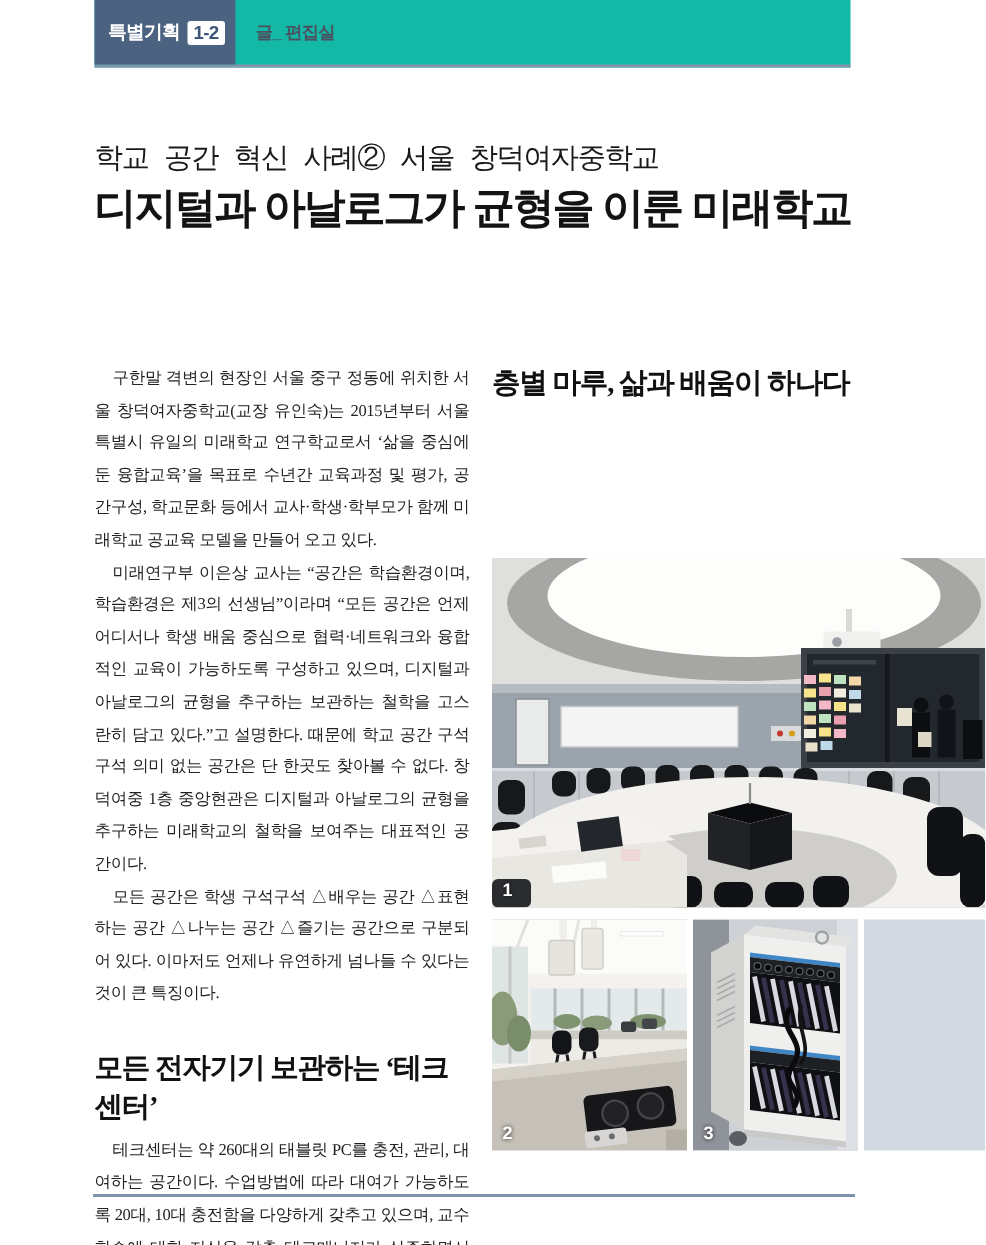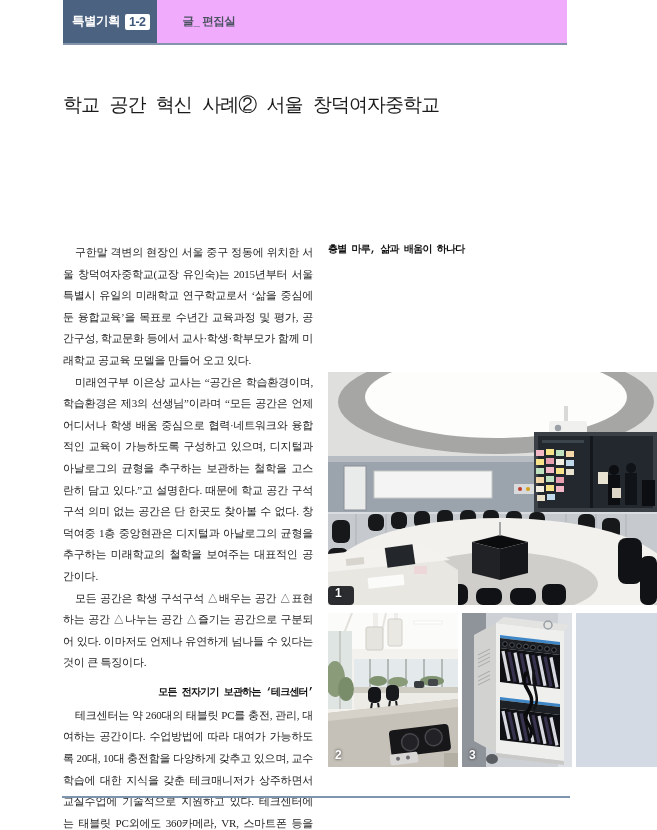--- a/index.html
+++ b/index.html
@@ -4,34 +4,34 @@
 <style>
   * { margin:0; padding:0; box-sizing:border-box; }
   html,body { background:#ffffff; }
   .page {
     position:relative; width:657px; height:830px; background:#ffffff;
     font-family:"Liberation Serif", serif; overflow:hidden;
   }
   
   .header-bar {
     position:absolute; left:63px; top:0; width:504px; height:45px;
-    background:#f0abfc; border-bottom:2px solid #8495ab;
+    background:#14b8a6; border-bottom:2px solid #8495ab;
     display:flex; align-items:stretch;
     font-family:"Liberation Sans", sans-serif;
   }
   .header-badge {
     background:#4b6280; color:#ffffff; display:flex; align-items:center;
     padding:0 7px 0 9px; font-size:12.5px; font-weight:bold; letter-spacing:-0.5px; gap:5px;
   }
   .header-badge .num-chip {
     background:#ffffff; color:#3e567a; font-weight:bold; font-size:12.5px;
     padding:1px 4px; border-radius:2px; line-height:14px;
   }
   .header-byline {
-    display:flex; align-items:center; padding-left:26px;
+    display:flex; align-items:center; padding-left:14px;
     color:#4a5260; font-size:11.5px; font-weight:bold; letter-spacing:-0.5px;
   }
   
   .kicker {
     position:absolute; left:63px; top:92px; width:540px;
     font-family:Liberation Mono, monospace; font-size:19px;
     color:#1a1a1a; letter-spacing:-1px;
   }
   .headline {
     position:absolute; left:63px; top:119px; width:560px;
@@ -40,24 +40,24 @@
   }
   
   .col { position:absolute; top:242px; }
   .col-left  { left:63px;  width:250px; }
   .col-right { left:328px; width:267px; }
   p.body {
     font-size:11px; line-height:21.6px; text-align:justify; text-indent:12px;
     color:#222222; letter-spacing:-0.2px; word-break:break-all;
   }
   h3.section {
-    font-family:Liberation Mono, monospace; font-size:10px; font-weight:bold;
+    font-family:Liberation Serif, serif; font-size:19px; font-weight:bold;
     color:#111111; letter-spacing:-0.8px;
   }
-  .col-left h3.section { margin:11px 0 6px 0;text-align:right; }
+  .col-left h3.section { margin:25px 0 6px 0; }
   .col-right h3.section { margin:0 0 7px 0; }
   
   .photo { position:absolute; overflow:hidden; background:#c9c9c7; }
   .photo svg { display:block; width:100%; height:100%; }
   #photo1 { left:328px; top:372px; width:329px; height:233px; }
   #photo2 { left:328px; top:613px; width:130px; height:154px; }
   #photo3 { left:462px; top:613px; width:110px; height:154px; }
   .photo-num {
     position:absolute; left:7px; bottom:5px;
     font-family:"Liberation Sans", sans-serif; font-size:12px; font-weight:bold;
@@ -81,20 +81,21 @@
   <div class="header-bar">
     <div class="header-badge">
       <span>특별기획</span>
       <span class="num-chip">1-2</span>
     </div>
     <div class="header-byline">글_ 편집실</div>
   </div>
 
   <div class="kicker">학교 공간 혁신 사례② 서울 창덕여자중학교</div>
   <div class="headline">
+    <div>디지털과 아날로그가 균형을 이룬 미래학교</div>
   </div>
 
   <div class="col col-left">
     <p class="body">구한말 격변의 현장인 서울 중구 정동에 위치한 서울 창덕여자중학교(교장 유인숙)는 2015년부터 서울특별시 유일의 미래학교 연구학교로서 ‘삶을 중심에 둔 융합교육’을 목표로 수년간 교육과정 및 평가, 공간구성, 학교문화 등에서 교사·학생·학부모가 함께 미래학교 공교육 모델을 만들어 오고 있다.</p>
     <p class="body">미래연구부 이은상 교사는 “공간은 학습환경이며, 학습환경은 제3의 선생님”이라며 “모든 공간은 언제 어디서나 학생 배움 중심으로 협력·네트워크와 융합적인 교육이 가능하도록 구성하고 있으며, 디지털과 아날로그의 균형을 추구하는 보관하는 철학을 고스란히 담고 있다.”고 설명한다. 때문에 학교 공간 구석구석 의미 없는 공간은 단 한곳도 찾아볼 수 없다. 창덕여중 1층 중앙현관은 디지털과 아날로그의 균형을 추구하는 미래학교의 철학을 보여주는 대표적인 공간이다.</p>
     <p class="body">모든 공간은 학생 구석구석 △배우는 공간 △표현하는 공간 △나누는 공간 △즐기는 공간으로 구분되어 있다. 이마저도 언제나 유연하게 넘나들 수 있다는 것이 큰 특징이다.</p>
     <h3 class="section">모든 전자기기 보관하는 ‘테크센터’</h3>
     <p class="body">테크센터는 약 260대의 태블릿 PC를 충전, 관리, 대여하는 공간이다. 수업방법에 따라 대여가 가능하도록 20대, 10대 충전함을 다양하게 갖추고 있으며, 교수학습에 대한 지식을 갖춘 테크매니저가 상주하면서 교실수업에 기술적으로 지원하고 있다. 테크센터에는 태블릿 PC외에도 360카메라, VR, 스마트폰 등을 보유하고 있다. 교사가 온라인 예약시스템을 통해 기기 대여를 받을 수 있다.</p>
   </div>
 

